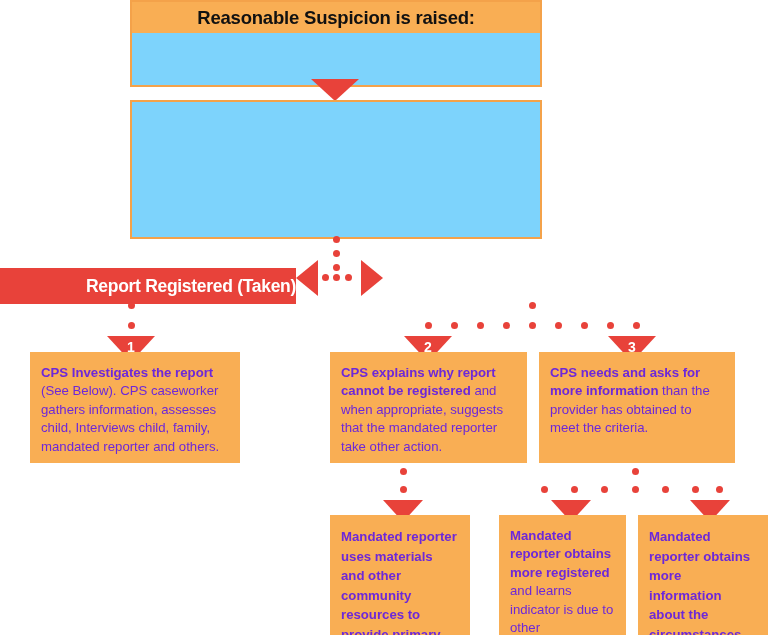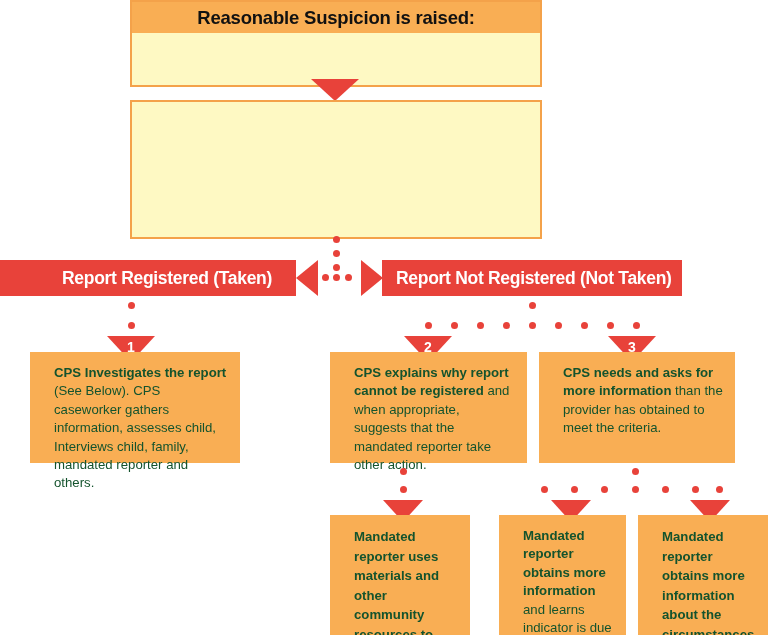--- a/index.html
+++ b/index.html
@@ -6,21 +6,21 @@
   body{
     width:768px;height:635px;
     background:#ffffff;
     font-family:"Liberation Sans", sans-serif;
     overflow:hidden;
     position:relative;
   }
   .stage{position:absolute;left:0;top:0;width:768px;height:635px;}
 
   
-  .panel{position:absolute;box-sizing:border-box;border:2px solid #F4A24A;background:#fef9c3;}
+  .panel{position:absolute;box-sizing:border-box;border:2px solid #F4A24A;background:#7dd3fc;}
   .panel-head{
     background:#F9AE54;
     color:#111111;
     font-weight:bold;
     text-align:center;
     font-size:18.5px;
     letter-spacing:-0.2px;
     line-height:31px;
     height:31px;
     white-space:nowrap;
@@ -38,21 +38,21 @@
     background:#E8423A;
     color:#ffffff;
     font-weight:bold;
     font-size:17.5px;
     letter-spacing:-0.3px;
     display:flex;
     align-items:center;
     height:36px;
     box-sizing:border-box;
   }
-  .banner-left{justify-content:center;padding-left:38px;}
+  .banner-left{justify-content:flex-end;padding-left:38px;margin-top:8px;}
   .banner-right{justify-content:flex-start;padding-left:14px;}
 
   
   .chev-left{
     position:absolute;
     width:22px;height:36px;
     background:#E8423A;
     clip-path:polygon(0 0, 100% 50%, 0 100%);
   }
   
@@ -60,25 +60,25 @@
     position:absolute;
     width:22px;height:36px;
     background:#E8423A;
     clip-path:polygon(0 0, 100% 50%, 0 100%);
   }
 
   
   .obox{
     position:absolute;
     background:#F9AE54;
-    color:#14532d;
+    color:#6d28d9;
     box-sizing:border-box;
     font-size:13.2px;
     line-height:18.4px;
-    padding:12px 11px 8px 24px;
+    padding:12px 11px 8px 11px;
   }
   .obox b{font-weight:bold;}
   .obox.allbold{font-weight:bold;line-height:19.6px;}
 
   
   .tri{
     position:absolute;
     width:0;height:0;
     border-left:24px solid transparent;
     border-right:24px solid transparent;
@@ -125,23 +125,20 @@
 
   <div class="dot" style="left:333px;top:236px;"></div>
   <div class="dot" style="left:333px;top:250px;"></div>
 
   <div class="banner banner-left" style="left:0px;top:260px;width:296px;">
     <span>Report Registered (Taken)</span>
   </div>
   <div class="chev-left" style="left:296px;top:260px;clip-path:polygon(100% 0, 100% 100%, 0 50%);"></div>
 
   <div class="chev-right" style="left:361px;top:260px;"></div>
-  <div class="banner banner-right" style="left:382px;top:260px;width:300px;">
-    <span>Report Not Registered (Not Taken)</span>
-  </div>
 
   <div class="dot" style="left:333px;top:264px;"></div>
   <div class="dot" style="left:322px;top:274px;"></div>
   <div class="dot" style="left:333px;top:274px;"></div>
   <div class="dot" style="left:345px;top:274px;"></div>
 
   <div class="dot" style="left:128px;top:302px;"></div>
   <div class="dot" style="left:128px;top:322px;"></div>
 
   <div class="dot" style="left:529px;top:302px;"></div>
@@ -190,18 +187,18 @@
   <div class="dot" style="left:541px;top:486px;"></div>
   <div class="dot" style="left:716px;top:486px;"></div>
 
   <div class="tri-sm" style="left:383px;top:500px;"></div>
   <div class="tri-sm" style="left:551px;top:500px;"></div>
   <div class="tri-sm" style="left:690px;top:500px;"></div>
 
   <div class="obox allbold" style="left:330px;top:515px;width:140px;height:120px;">Mandated reporter uses materials and other community resources to provide primary prevention</div>
 
   <div class="obox" style="left:499px;top:515px;width:127px;height:120px;">
-    <b>Mandated reporter obtains more information</b><span> and learns indicator is due to other circumstances</span>
+    <b>Mandated reporter obtains more registered</b><span> and learns indicator is due to other circumstances</span>
   </div>
 
   <div class="obox allbold" style="left:638px;top:515px;width:130px;height:120px;">Mandated reporter obtains more information about the circumstances and calls back</div>
 
 </div>
 
 </body></html>

